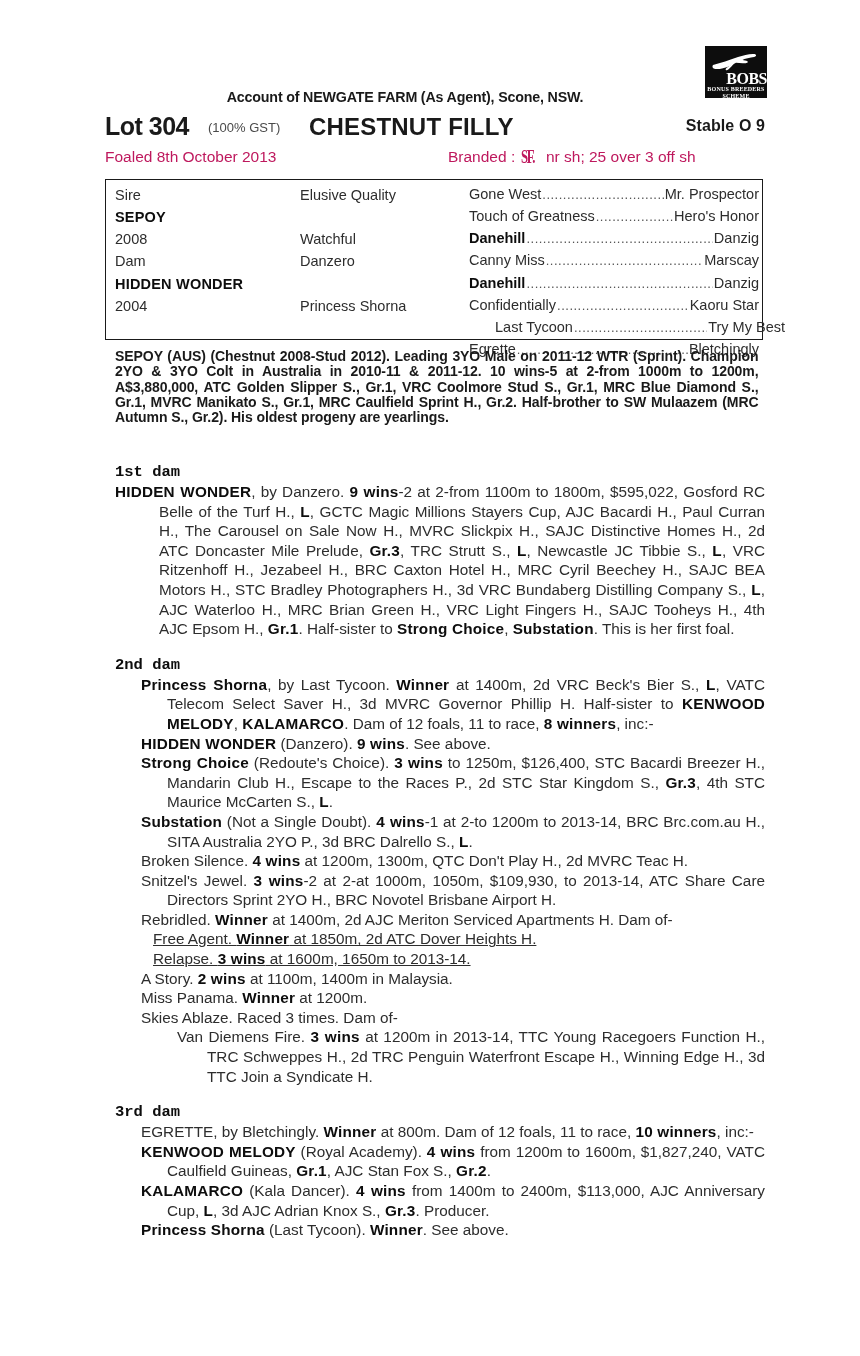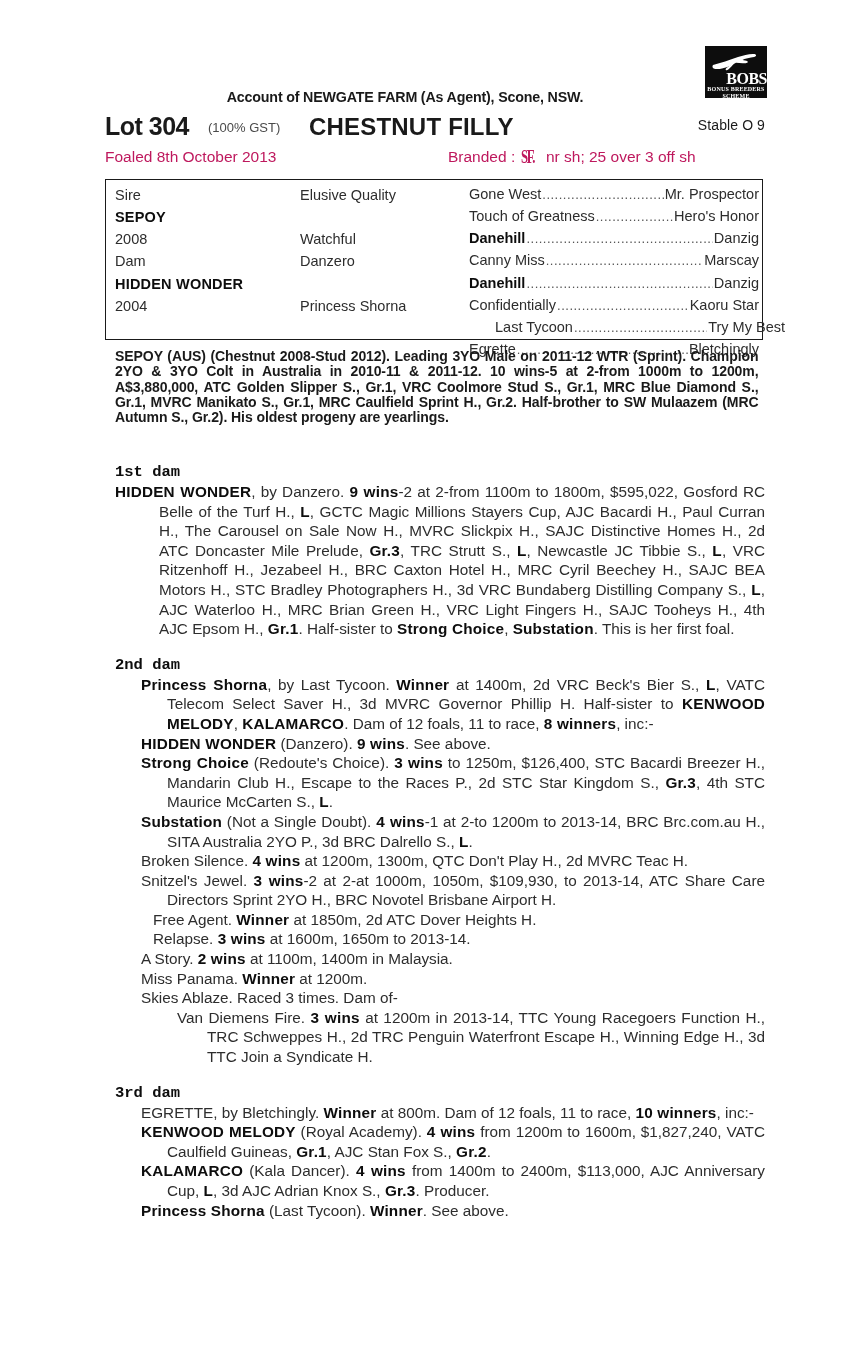--- a/index.html
+++ b/index.html
@@ -113,22 +113,22 @@
     left: 204px;
     top: 1px;
     font-size: 24px;
     font-weight: bold;
     letter-spacing: 0.2px;
   }
   .stable {
     position: absolute;
     right: 0;
     top: 5px;
-    font-size: 14px;
-    font-weight: normal;
+    font-size: 16px;
+    font-weight: bold;
     letter-spacing: 0.1px;
   }
 
   .foaled-row {
     position: absolute;
     left: 0;
     top: 148px;
     width: 660px;
     height: 24px;
     font-size: 15.5px;
@@ -264,21 +264,21 @@
   }
   .entry {
     text-align: justify;
     margin: 0;
     text-indent: 0;
   }
   .entry b { color: #0d0d0d; letter-spacing: 0.2px; }
   
   .ind0 { padding-left: 44px; text-indent: -44px; margin-left: 10px; }
   .ind1 { padding-left: 40px; text-indent: -26px; margin-left: 22px; }
-  .ind2 { padding-left: 46px; text-indent: -32px; margin-left: 34px; }
+  .ind2 { padding-left: 46px; text-indent: -32px; margin-left: 34px; text-decoration: underline; }
   .ind3 { padding-left: 56px; text-indent: -30px; margin-left: 46px; }
   .gap { height: 16px; }
 </style>
 </head>
 <body>
 
 <div class="page">
 
   <div class="logo-box">
     <div class="logo-inner">
@@ -374,20 +374,21 @@
     <div class="gap"></div>
 
     <div class="dam-head">2nd dam</div>
     <div class="entry ind1"><b>Princess Shorna</b>, by Last Tycoon. <b>Winner</b> at 1400m, 2d VRC Beck's Bier S., <b>L</b>, VATC Telecom Select Saver H., 3d MVRC Governor Phillip H. Half-sister to <b>KENWOOD MELODY</b>, <b>KALAMARCO</b>. Dam of 12 foals, 11 to race, <b>8 winners</b>, inc:-</div>
     <div>
         <div class="entry ind1"><b>HIDDEN WONDER</b> (Danzero). <b>9 wins</b>. See above.</div>
         <div class="entry ind1"><b>Strong Choice</b> (Redoute's Choice). <b>3 wins</b> to 1250m, $126,400, STC Bacardi Breezer H., Mandarin Club H., Escape to the Races P., 2d STC Star Kingdom S., <b>Gr.3</b>, 4th STC Maurice McCarten S., <b>L</b>.</div>
         <div class="entry ind1"><b>Substation</b> (Not a Single Doubt). <b>4 wins</b>-1 at 2-to 1200m to 2013-14, BRC Brc.com.au H., SITA Australia 2YO P., 3d BRC Dalrello S., <b>L</b>.</div>
         <div class="entry ind1">Broken Silence. <b>4 wins</b> at 1200m, 1300m, QTC Don't Play H., 2d MVRC Teac H.</div>
         <div class="entry ind1">Snitzel's Jewel. <b>3 wins</b>-2 at 2-at 1000m, 1050m, $109,930, to 2013-14, ATC Share Care Directors Sprint 2YO H., BRC Novotel Brisbane Airport H.</div>
+        <div class="entry ind1">Rebridled. <b>Winner</b> at 1400m, 2d AJC Meriton Serviced Apartments H. Dam of-</div>
         <div class="entry ind2">Free Agent. <b>Winner</b> at 1850m, 2d ATC Dover Heights H.</div>
         <div class="entry ind2">Relapse. <b>3 wins</b> at 1600m, 1650m to 2013-14.</div>
         <div class="entry ind1">A Story. <b>2 wins</b> at 1100m, 1400m in Malaysia.</div>
         <div class="entry ind1">Miss Panama. <b>Winner</b> at 1200m.</div>
         <div class="entry ind1">Skies Ablaze. Raced 3 times. Dam of-</div>
         <div class="entry ind3">Van Diemens Fire. <b>3 wins</b> at 1200m in 2013-14, TTC Young Racegoers Function H., TRC Schweppes H., 2d TRC Penguin Waterfront Escape H., Winning Edge H., 3d TTC Join a Syndicate H.</div>
       </div>
 
     <div class="gap"></div>
 

